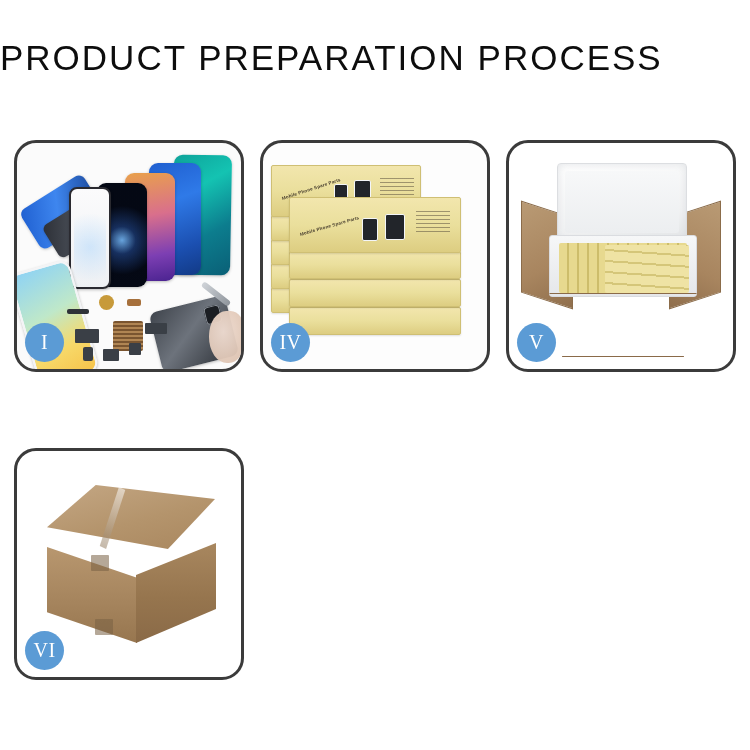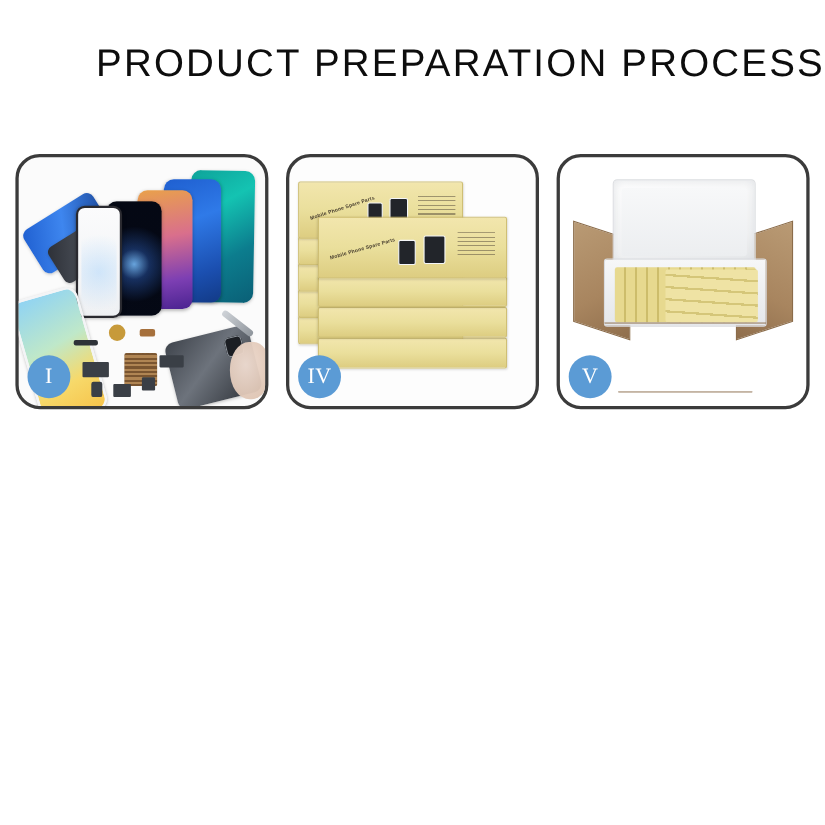--- a/index.html
+++ b/index.html
@@ -9,21 +9,21 @@
     font-family: "Liberation Sans", sans-serif;
     overflow: hidden;
   }
   #page {
     position: relative;
     width: 750px; height: 750px;
     background: #ffffff;
   }
 
   
-  .header { text-align: right; padding-top: 38px; }
+  .header { text-align: left; padding-top: 38px; }
   .title {
     font-size: 35px;
     font-weight: 400;
     letter-spacing: 2.0px;
     color: #0d0d0d;
     line-height: 40px;
     white-space: nowrap;
     font-family: "Liberation Sans", sans-serif;
   }
   .subtitle {
@@ -426,15 +426,26 @@
         <div class="v-flapR"></div>
         <div class="v-foamlid"></div>
         <div class="v-foambox"></div>
         <div class="v-contents"></div>
         <div class="v-contents2"></div>
         <div class="v-cartonfront"></div>
       </div>
       <div class="badge">V</div>
     </div>
 
+    <div class="panel p6">
+      <div class="stage">
+        <div class="c-top"></div>
+        <div class="c-top-seam"></div>
+        <div class="c-left"></div>
+        <div class="c-right"></div>
+        <div class="c-tab" style="left:74px;top:104px;"></div>
+        <div class="c-tab" style="left:78px;top:168px;"></div>
+      </div>
+      <div class="badge">VI</div>
+    </div>
 
   </div>
 </div>
 
 </body></html>

